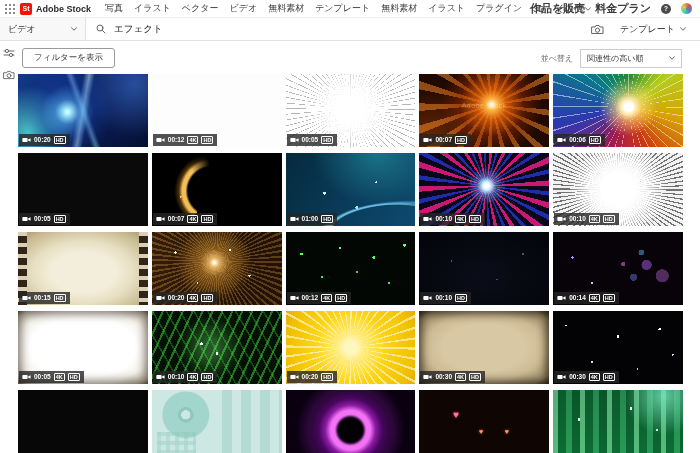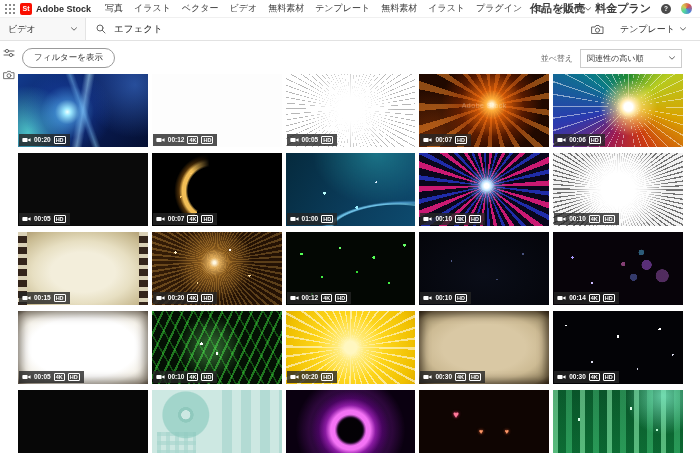--- a/index.html
+++ b/index.html
@@ -34,21 +34,21 @@
   .vsearch{display:inline-flex;cursor:pointer;}
   .mylib{display:inline-flex;align-items:center;gap:5px;font-size:9px;color:#333;white-space:nowrap;cursor:pointer;}
 
   
   .leftrail{position:absolute;left:3px;top:48px;display:flex;flex-direction:column;gap:12px;}
   .railicon{display:inline-flex;cursor:pointer;}
 
   
   .toolbar{padding:7px 18px 0 22px;}
   .row1{display:flex;align-items:center;justify-content:space-between;}
-  .filter-pill{border:1px solid #9a9a9a;border-radius:10px;padding:3px 11px;font-size:8.5px;color:#333;
+  .filter-pill{border:1px solid #9a9a9a;border-radius:3px;padding:3px 11px;font-size:8.5px;color:#333;
                background:#fff;font-family:inherit;cursor:pointer;}
   .sort{display:flex;align-items:center;gap:7px;margin-left:46px;}
   .sort-label{font-size:8px;color:#666;}
   .sort-select{border:1px solid #ccc;background:#fff;min-width:88px;padding:3px 6px;display:flex;
                align-items:center;justify-content:space-between;gap:22px;font-size:8px;color:#333;cursor:pointer;}
   .results{margin-top:7px;font-size:8px;font-weight:bold;color:#222;}
   .results span{margin-right:3px;}
 
   
   .grid{margin:6px 17px 0 18px;display:grid;grid-template-columns:repeat(5,1fr);gap:6px 4px;grid-auto-rows:73px;}

